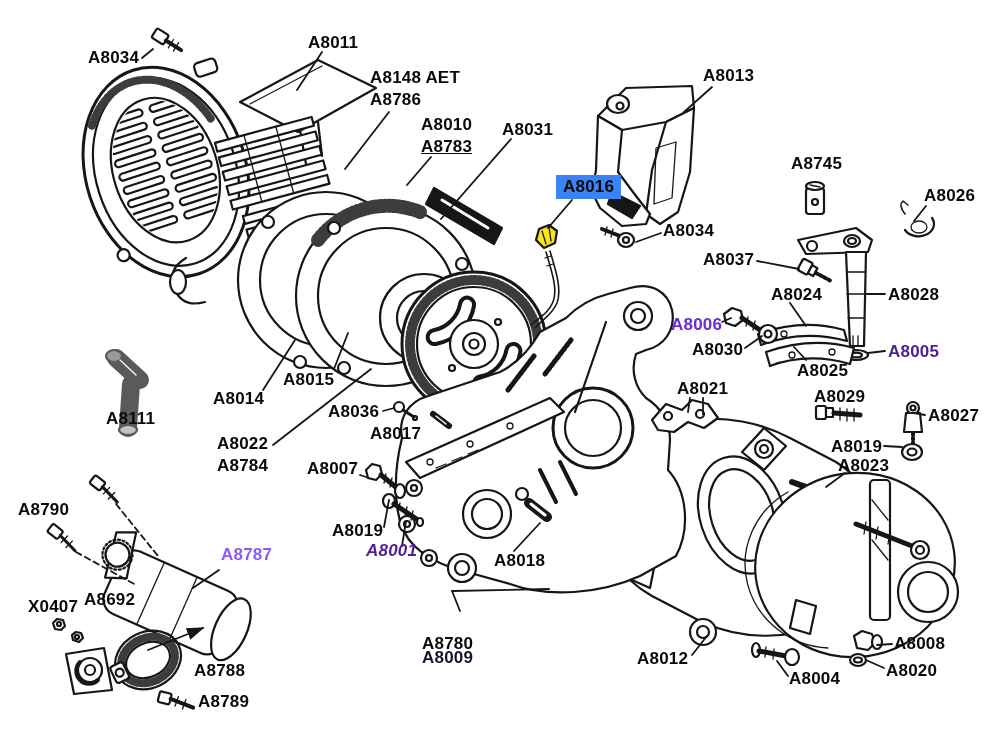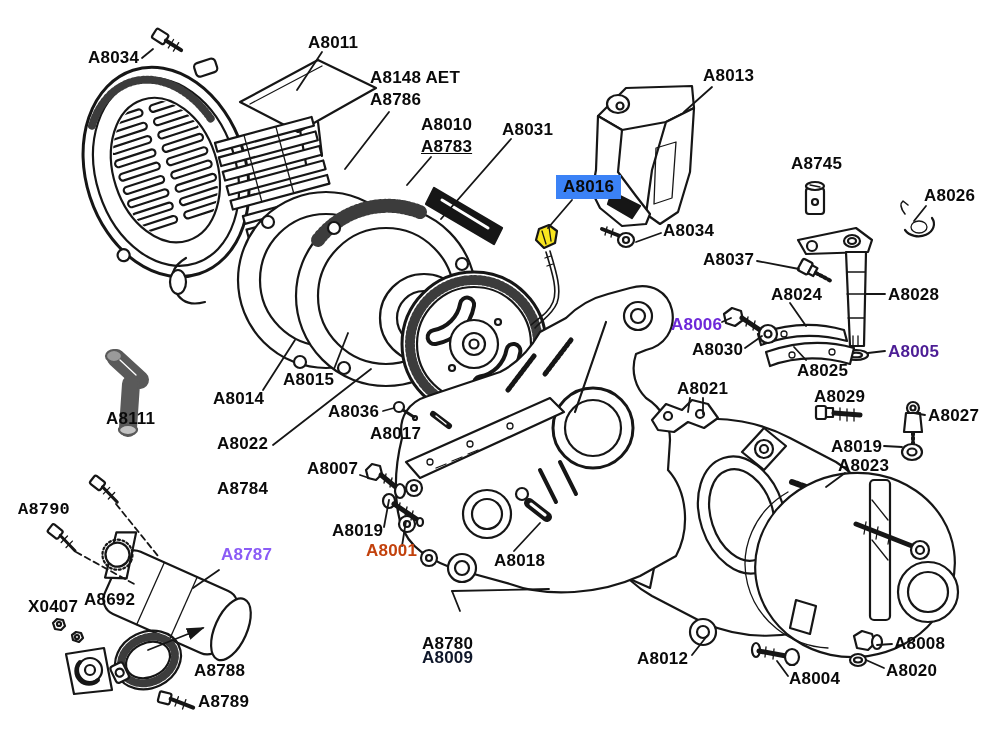--- a/index.html
+++ b/index.html
@@ -495,33 +495,33 @@
       <div class="plabel" style="left: 797px; top: 361px; color: rgb(10, 10, 10);">A8025</div>
       <div class="plabel" style="left: 888px; top: 342px; color: #4c1d95;">A8005</div>
       <div class="plabel" style="left: 677px; top: 379px; color: rgb(10, 10, 10);">A8021</div>
       <div class="plabel" style="left: 814px; top: 387px; color: rgb(10, 10, 10);">A8029</div>
       <div class="plabel" style="left: 928px; top: 406px; color: rgb(10, 10, 10);">A8027</div>
       <div class="plabel" style="left: 831px; top: 437px; color: rgb(10, 10, 10);">A8019</div>
       <div class="plabel" style="left: 838px; top: 456px; color: rgb(10, 10, 10);">A8023</div>
       <div class="plabel" style="left: 283px; top: 370px; color: rgb(10, 10, 10);">A8015</div>
       <div class="plabel" style="left: 213px; top: 389px; color: rgb(10, 10, 10);">A8014</div>
       <div class="plabel" style="left: 217px; top: 434px; color: rgb(10, 10, 10);">A8022</div>
-      <div class="plabel" style="left: 217px; top: 456px; color: rgb(10, 10, 10); margin-top: 23px;">A8784</div>
+      <div class="plabel" style="left: 217px; top: 456px; color: rgb(10, 10, 10);">A8784</div>
       <div class="plabel" style="left: 328px; top: 402px; color: rgb(10, 10, 10);">A8036</div>
       <div class="plabel" style="left: 370px; top: 424px; color: rgb(10, 10, 10);">A8017</div>
       <div class="plabel" style="left: 307px; top: 459px; color: rgb(10, 10, 10);">A8007</div>
       <div class="plabel" style="left: 106px; top: 409px; color: rgb(10, 10, 10);">A8111</div>
-      <div class="plabel" style="left: 18px; top: 500px; color: rgb(10, 10, 10); font-family: Liberation Mono, monospace;">A8790</div>
+      <div class="plabel" style="left: 18px; top: 500px; color: rgb(10, 10, 10);">A8790</div>
       <div class="plabel" style="left: 221px; top: 545px; color: #8b5cf6;">A8787</div>
       <div class="plabel" style="left: 28px; top: 597px; color: rgb(10, 10, 10);">X0407</div>
       <div class="plabel" style="left: 84px; top: 590px; color: rgb(10, 10, 10);">A8692</div>
       <div class="plabel" style="left: 194px; top: 661px; color: rgb(10, 10, 10);">A8788</div>
       <div class="plabel" style="left: 198px; top: 692px; color: rgb(10, 10, 10);">A8789</div>
       <div class="plabel" style="left: 332px; top: 521px; color: rgb(10, 10, 10);">A8019</div>
-      <div class="plabel" style="left: 366px; top: 541px; color: #c2410c;">A8001</div>
+      <div class="plabel" style="left: 366px; top: 541px; color: #4c1d95; font-style: italic;">A8001</div>
       <div class="plabel" style="left: 494px; top: 551px; color: rgb(10, 10, 10);">A8018</div>
       <div class="plabel" style="left: 422px; top: 648px; color: #0f172a;">A8009</div>
       <div class="plabel" style="left: 422px; top: 634px; color: rgb(10, 10, 10);">A8780</div>
       <div class="plabel" style="left: 637px; top: 649px; color: rgb(10, 10, 10);">A8012</div>
       <div class="plabel" style="left: 789px; top: 669px; color: rgb(10, 10, 10);">A8004</div>
       <div class="plabel" style="left: 894px; top: 634px; color: rgb(10, 10, 10);">A8008</div>
       <div class="plabel" style="left: 886px; top: 661px; color: rgb(10, 10, 10);">A8020</div>
     </div>
 
 </div>

